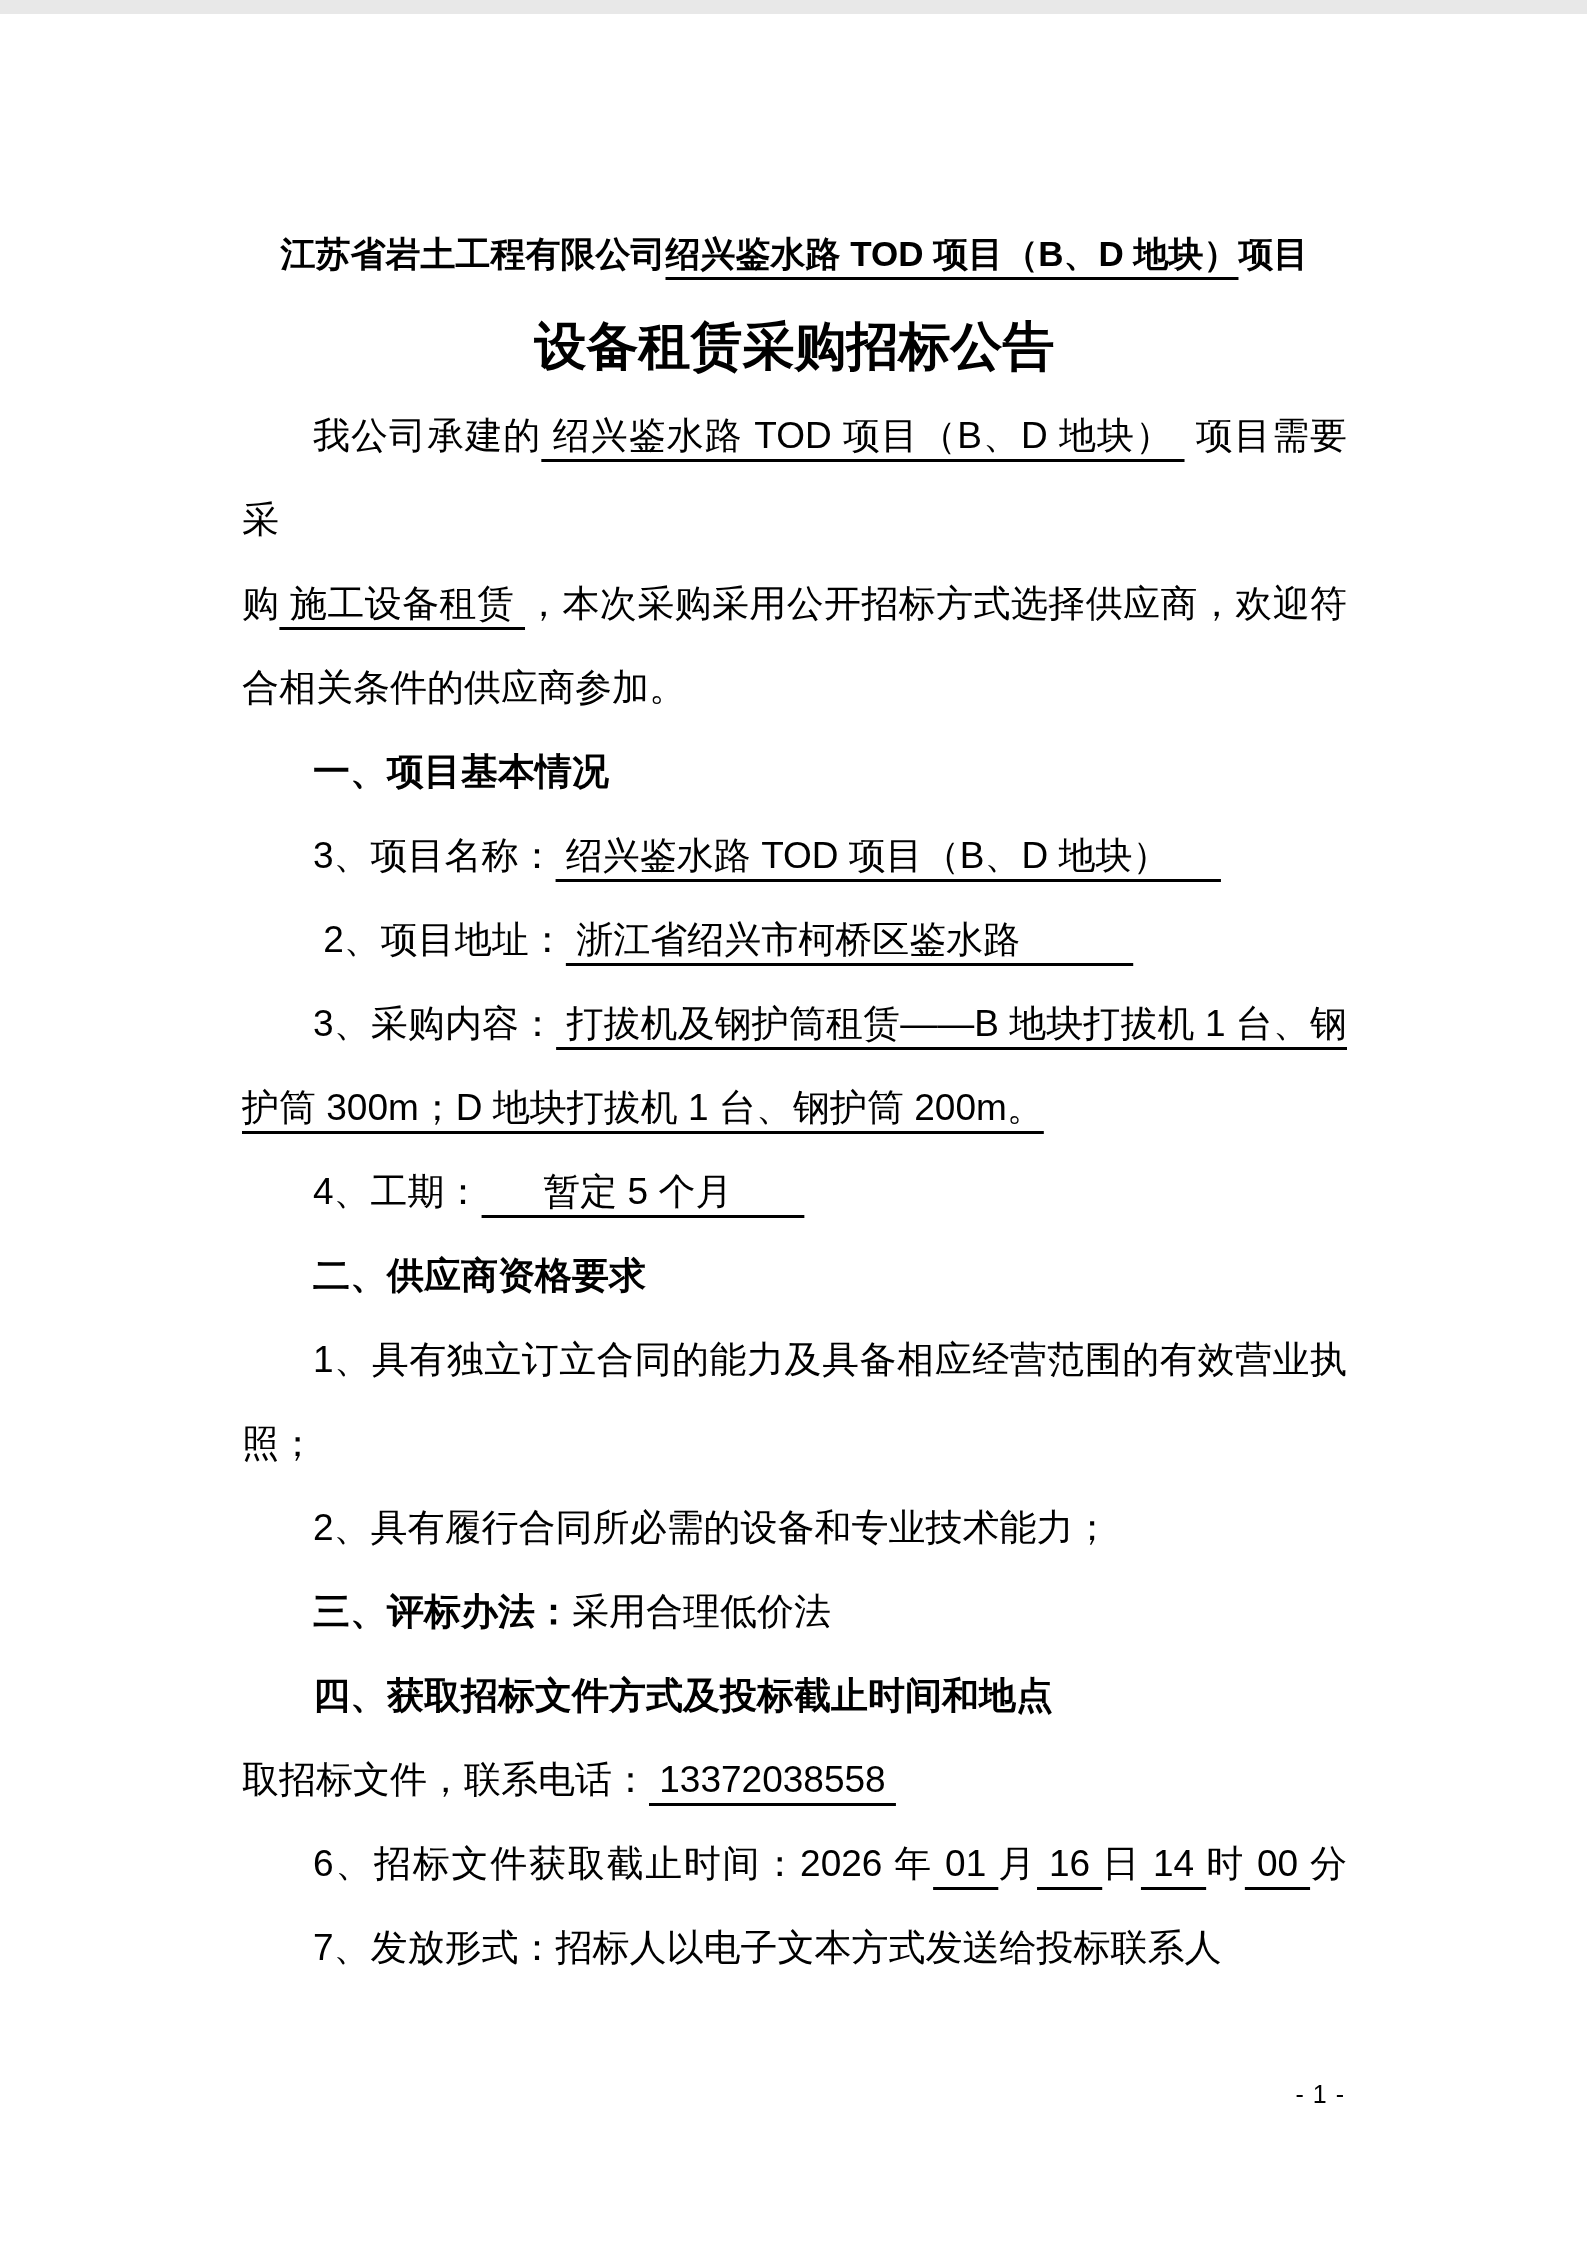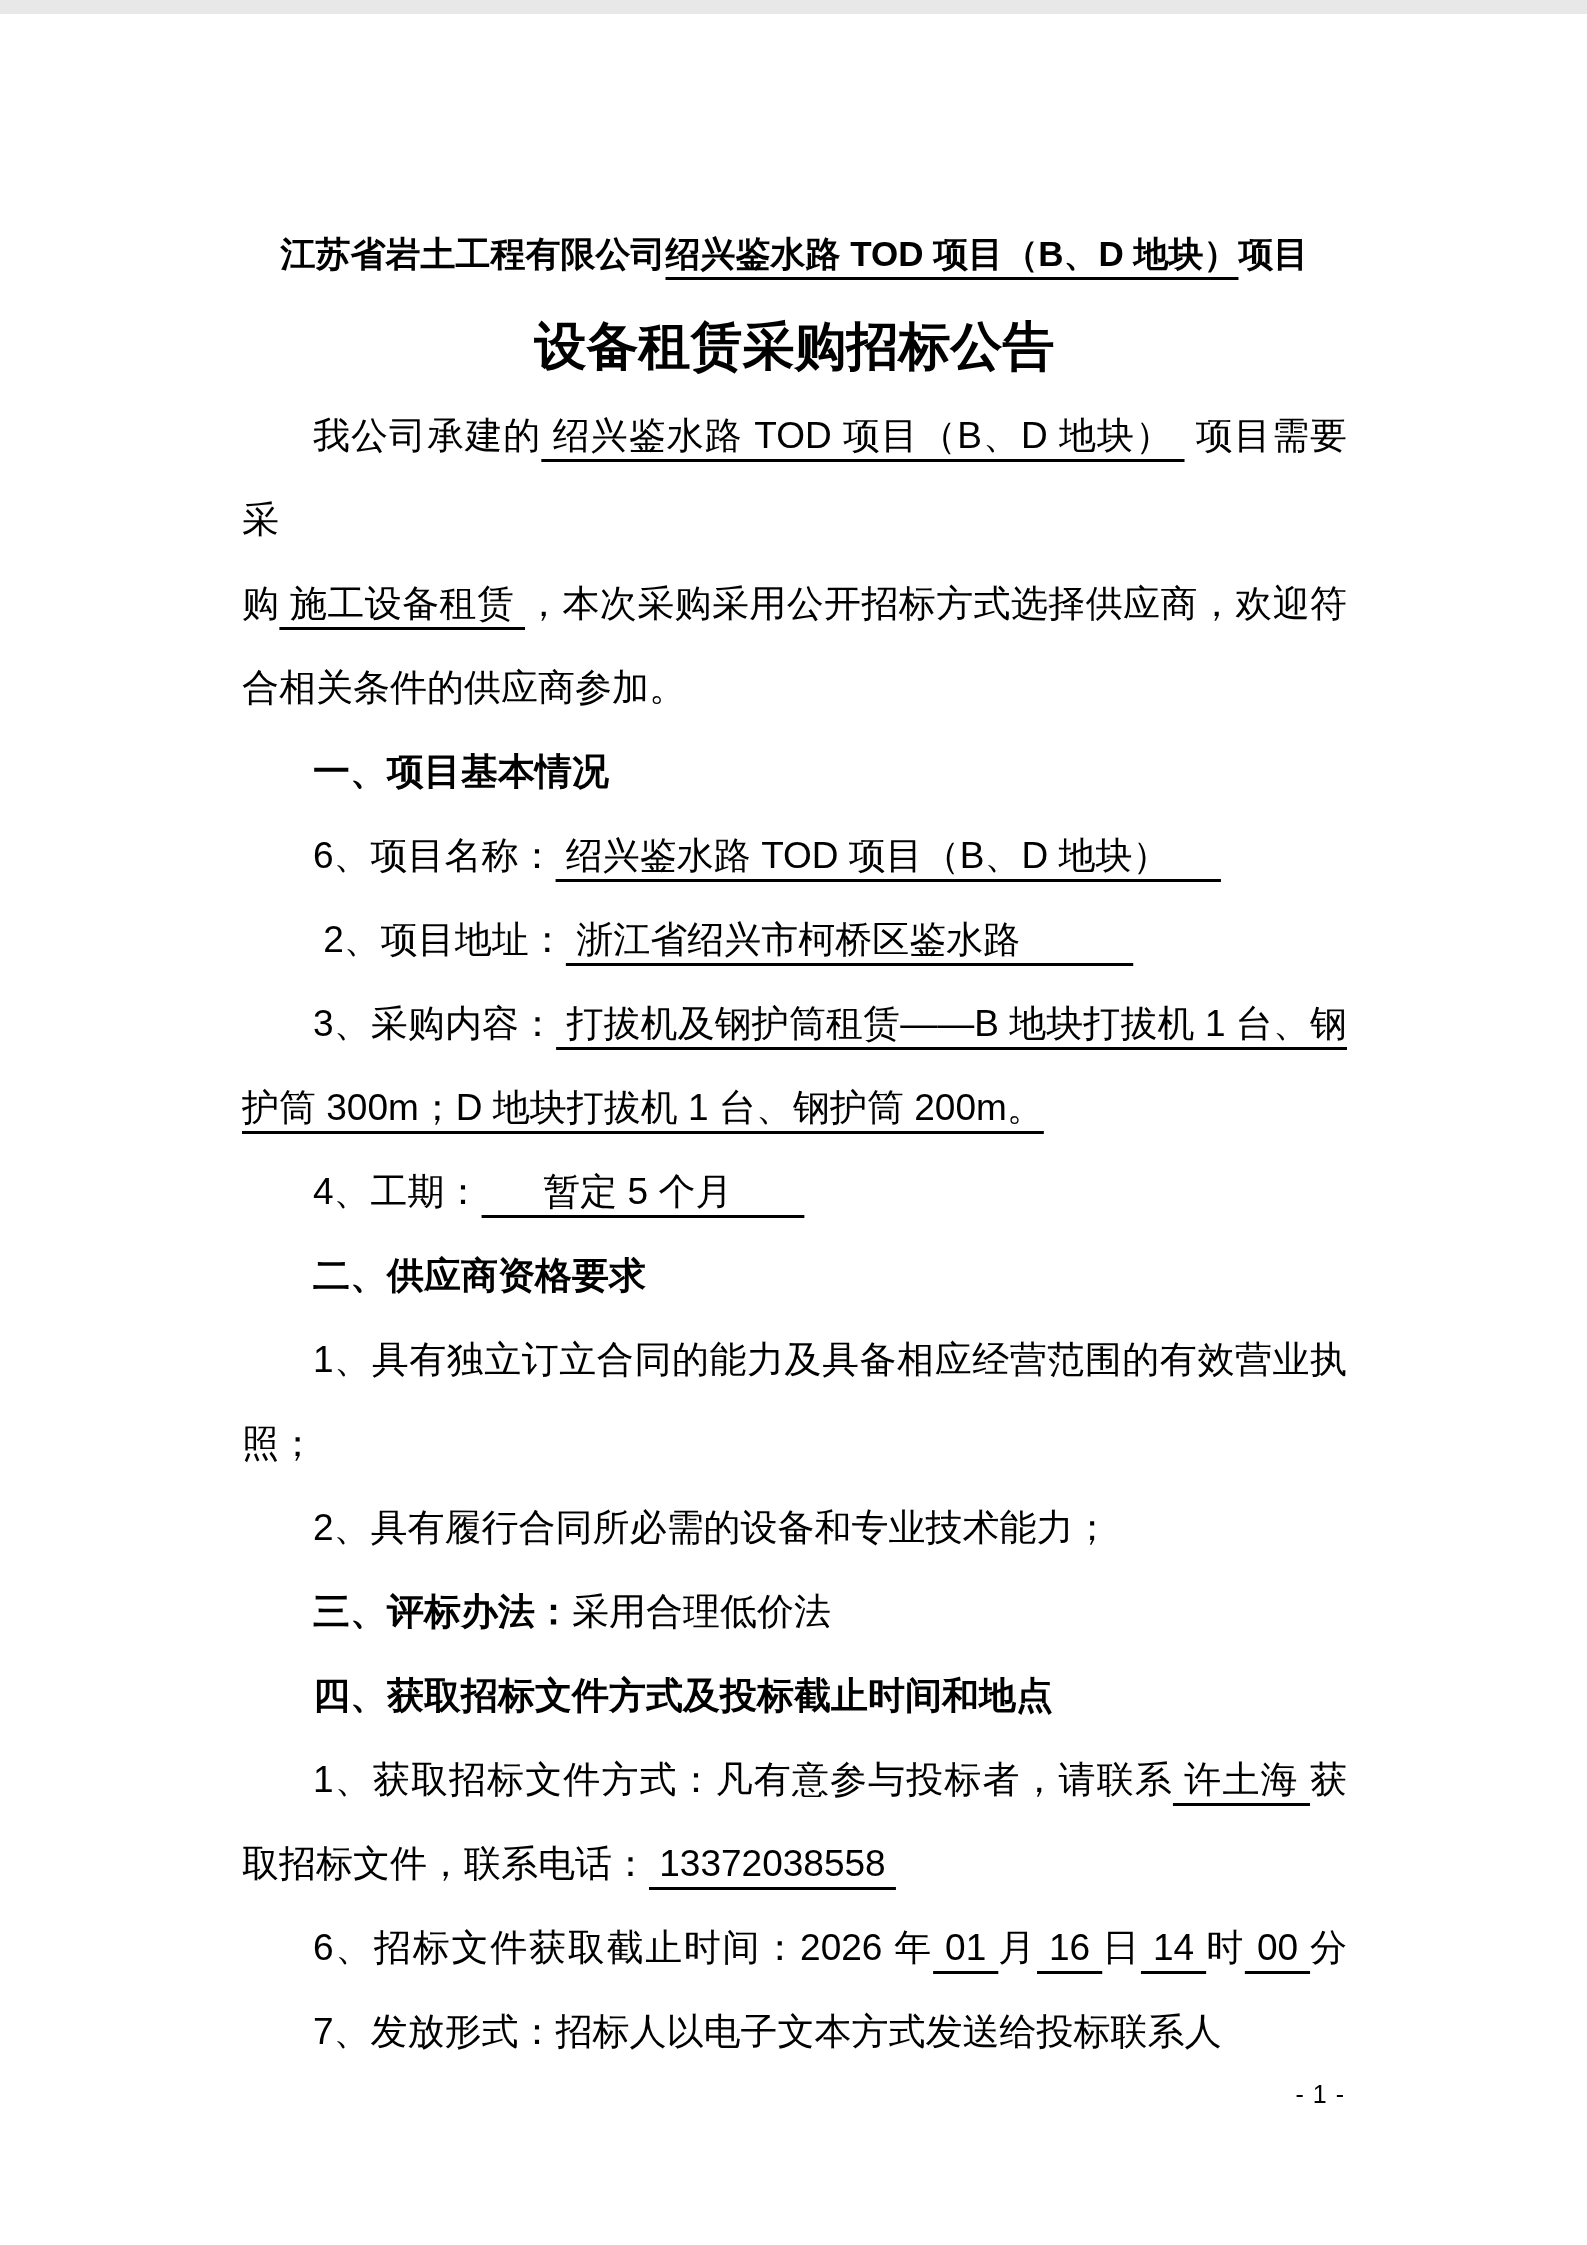--- a/index.html
+++ b/index.html
@@ -57,30 +57,29 @@
 <body>
 
 <div class="page">
   <div class="content" id="doc-body">
       <p class="line title1"><span class="b">江苏省岩土工程有限公司</span><span class="b u">绍兴鉴水路 TOD 项目（B、D 地块）</span><span class="b">项目</span></p>
       <p class="line title2"><span class="b">设备租赁采购招标公告</span></p>
       <p class="line body indent fill"><span>我公司承建的</span><span class="u">&nbsp;绍兴鉴水路 TOD 项目（B、D 地块）&nbsp;</span><span>&nbsp;项目需要采</span></p>
       <p class="line body fill"><span>购</span><span class="u">&nbsp;施工设备租赁&nbsp;</span><span>，本次采购采用公开招标方式选择供应商，欢迎符</span></p>
       <p class="line body"><span>合相关条件的供应商参加。</span></p>
       <p class="line body indent"><span class="b">一、项目基本情况</span></p>
-      <p class="line body indent"><span>6、项目名称：</span><span class="u">&nbsp;绍兴鉴水路 TOD 项目（B、D 地块）&nbsp;&nbsp;&nbsp;&nbsp;&nbsp;</span></p>
+      <p class="line body indent"><span>3、项目名称：</span><span class="u">&nbsp;绍兴鉴水路 TOD 项目（B、D 地块）&nbsp;&nbsp;&nbsp;&nbsp;&nbsp;</span></p>
       <p class="line body indent"><span>&nbsp;2、项目地址：</span><span class="u">&nbsp;浙江省绍兴市柯桥区鉴水路&nbsp;&nbsp;&nbsp;&nbsp;&nbsp;&nbsp;&nbsp;&nbsp;&nbsp;&nbsp;&nbsp;</span></p>
       <p class="line body indent fill"><span>3、采购内容：</span><span class="u">&nbsp;打拔机及钢护筒租赁——B 地块打拔机 1 台、钢</span></p>
       <p class="line body"><span class="u">护筒 300m；D 地块打拔机 1 台、钢护筒 200m。</span></p>
       <p class="line body indent"><span>4、工期：</span><span class="u">&nbsp;&nbsp;&nbsp;&nbsp;&nbsp;&nbsp;暂定 5 个月&nbsp;&nbsp;&nbsp;&nbsp;&nbsp;&nbsp;&nbsp;</span></p>
       <p class="line body indent"><span class="b">二、供应商资格要求</span></p>
       <p class="line body indent fill"><span>1、具有独立订立合同的能力及具备相应经营范围的有效营业执</span></p>
       <p class="line body"><span>照；</span></p>
       <p class="line body indent"><span>2、具有履行合同所必需的设备和专业技术能力；</span></p>
       <p class="line body indent"><span class="b">三、评标办法：</span><span>采用合理低价法</span></p>
       <p class="line body indent"><span class="b">四、获取招标文件方式及投标截止时间和地点</span></p>
-      <p class="line body indent fill"><span>1、获取招标文件方式：凡有意参与投标者，请联系</span><span class="u">&nbsp;许土海&nbsp;</span><span>获</span></p>
       <p class="line body"><span>取招标文件，联系电话：</span><span class="u">&nbsp;13372038558&nbsp;</span></p>
       <p class="line body indent fill"><span>6、招标文件获取截止时间：2026 年</span><span class="u">&nbsp;01&nbsp;</span><span>月</span><span class="u">&nbsp;16&nbsp;</span><span>日</span><span class="u">&nbsp;14&nbsp;</span><span>时</span><span class="u">&nbsp;00&nbsp;</span><span>分</span></p>
       <p class="line body indent"><span>7、发放形式：招标人以电子文本方式发送给投标联系人</span></p>
     </div>
   <div class="footer">- 1 -</div>
 </div>
 
 </body></html>

